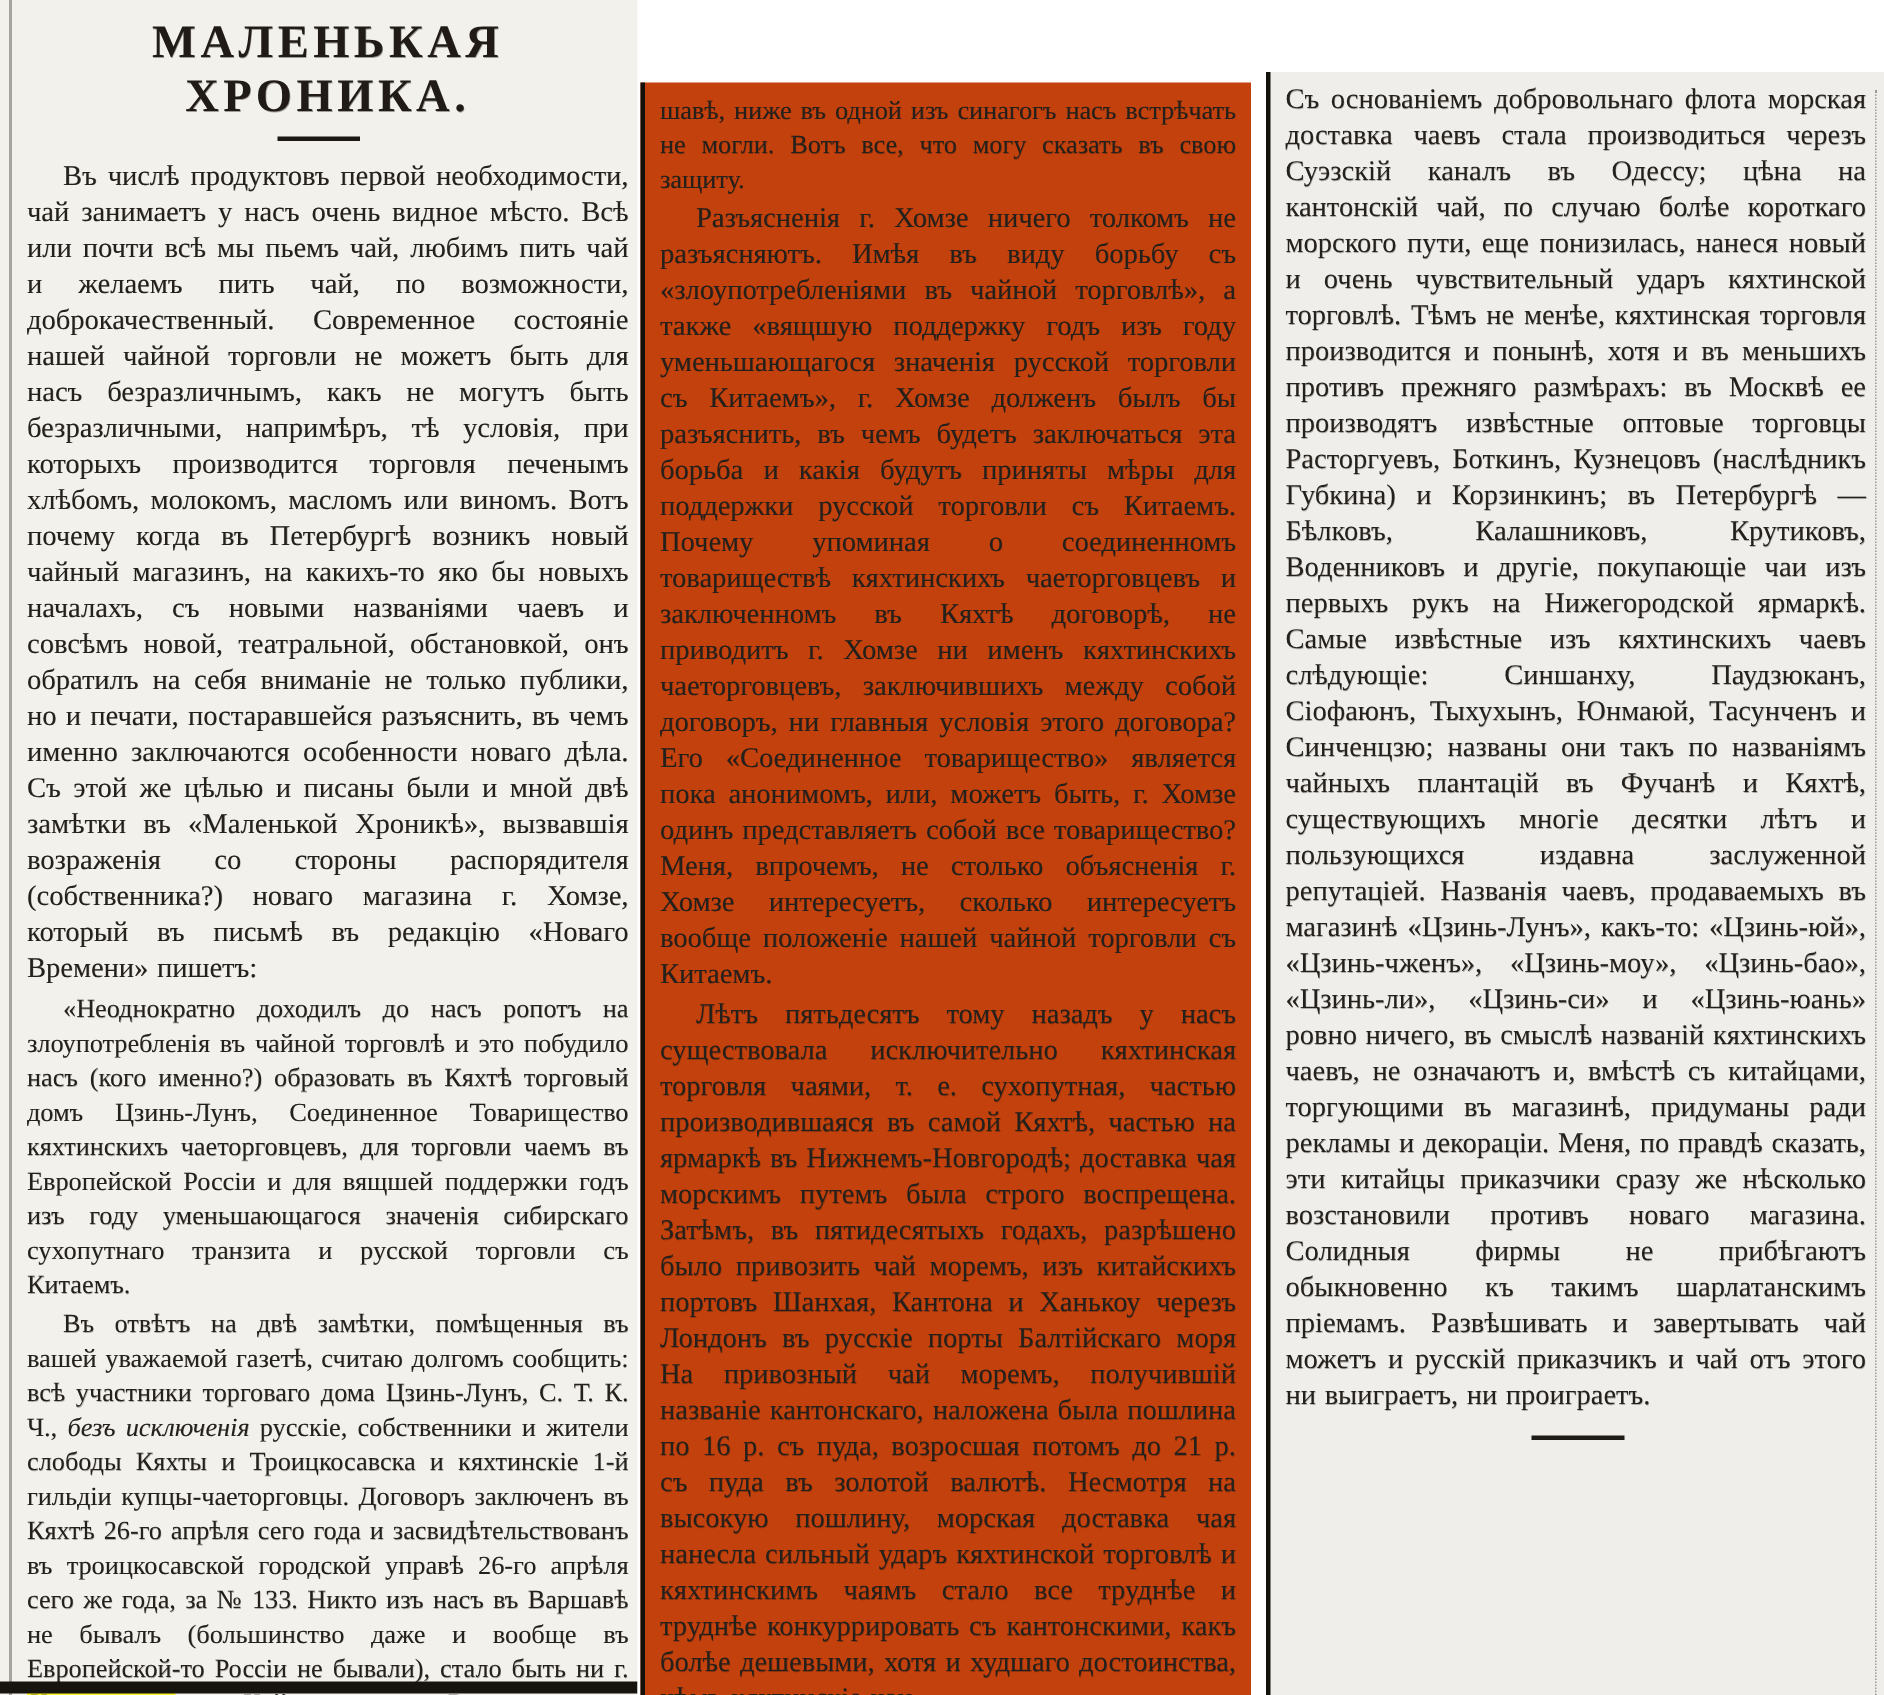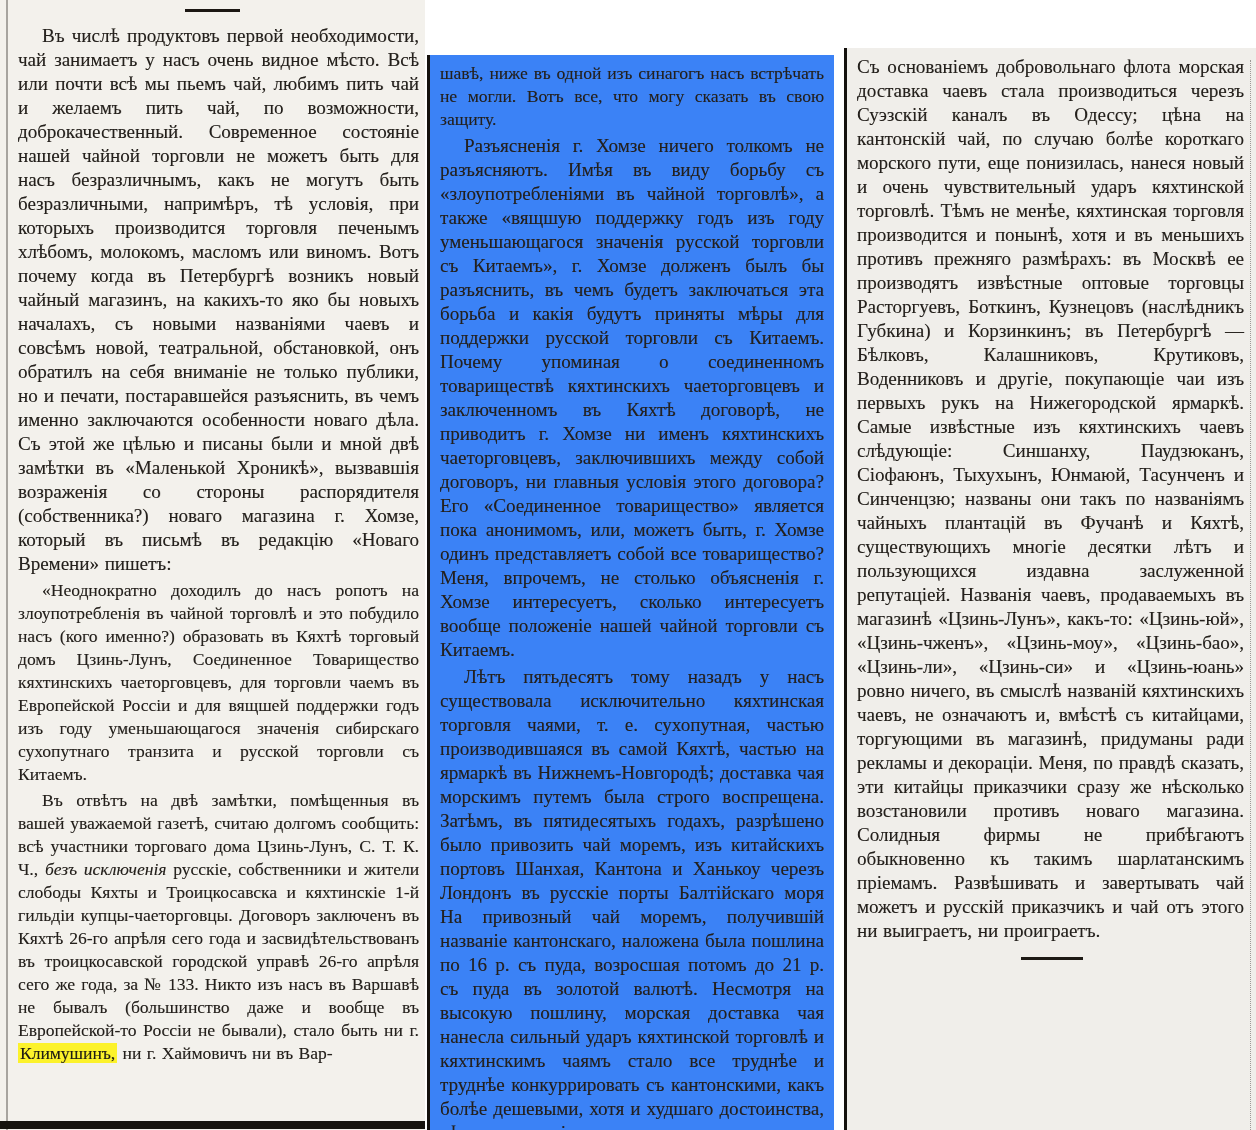--- a/index.html
+++ b/index.html
@@ -4,21 +4,21 @@
 <style>
   html,body{margin:0;padding:0;}
   body{
     width:1256px;height:1130px;position:relative;overflow:hidden;
     background:#ffffff;
     font-family:"Liberation Serif","DejaVu Serif",serif;
     color:#24201c;
   }
   .clip{position:absolute;overflow:hidden;box-sizing:border-box;}
   .clip1{left:0;top:0;width:425px;height:1130px;background:#f3f1ec;}
-  .clip2{left:427px;top:55px;width:407px;height:1075px;background:#3b82f6;border-left:3px solid #14110d;}
+  .clip2{left:427px;top:55px;width:407px;height:1075px;background:#c2410c;border-left:3px solid #14110d;}
   .clip3{left:844px;top:48px;width:412px;height:1110px;background:#f0eeea;border-left:3px solid #14110d;}
   .clip3::after{content:"";position:absolute;right:5px;top:12px;bottom:10px;border-right:1px dotted rgba(90,85,80,.55);}
   .left-edge-rule{position:absolute;left:6px;top:0;height:100%;width:2px;background:rgba(45,40,35,.38);}
   .bottom-bar{position:absolute;left:0;bottom:1px;width:100%;height:8px;background:#17140f;}
   .article-title{
     margin:10px 6px 0 18px;font-size:31px;line-height:36px;font-weight:bold;
     text-align:center;letter-spacing:3px;color:#201b16;
     text-shadow:0.4px 0.4px 0 rgba(0,0,0,.35);
   }
   .title-rule{width:55px;height:3px;background:#1b1713;margin:9px auto 12px;}
@@ -35,20 +35,21 @@
   p.para.petit{font-size:17.5px;line-height:23px;}
   p.para.cont{text-indent:0;}
   em.itseg{font-style:italic;}
   mark.hl{background:#fcf22b;color:#1d1a14;padding:0 2px;}
 </style>
 </head>
 <body style="color: rgb(36, 32, 28);">
 
 <section class="clip clip1">
   <div class="left-edge-rule"></div>
+  <h1 class="article-title">МАЛЕНЬКАЯ ХРОНИКА.</h1>
   <div class="title-rule"></div>
   <div class="body1">
     <p class="para"><span>Въ числѣ продуктовъ первой необходимости, чай занимаетъ у насъ очень видное мѣсто. Всѣ или почти всѣ мы пьемъ чай, любимъ пить чай и желаемъ пить чай, по возможности, доброкачественный. Современное состояніе нашей чайной торговли не можетъ быть для насъ безразличнымъ, какъ не могутъ быть безразличными, напримѣръ, тѣ условія, при которыхъ производится торговля печенымъ хлѣбомъ, молокомъ, масломъ или виномъ. Вотъ почему когда въ Петербургѣ возникъ новый чайный магазинъ, на какихъ-то яко бы новыхъ началахъ, съ новыми названіями чаевъ и совсѣмъ новой, театральной, обстановкой, онъ обратилъ на себя вниманіе не только публики, но и печати, постаравшейся разъяснить, въ чемъ именно заключаются особенности новаго дѣла. Съ этой же цѣлью и писаны были и мной двѣ замѣтки въ «Маленькой Хроникѣ», вызвавшія возраженія со стороны распорядителя (собственника?) новаго магазина г. Хомзе, который въ письмѣ въ редакцію «Новаго Времени» пишетъ:</span></p>
     <p class="para petit"><span>«Неоднократно доходилъ до насъ ропотъ на злоупотребленія въ чайной торговлѣ и это побудило насъ (кого именно?) образовать въ Кяхтѣ торговый домъ Цзинь-Лунъ, Соединенное Товарищество кяхтинскихъ чаеторговцевъ, для торговли чаемъ въ Европейской Россіи и для вящшей поддержки годъ изъ году уменьшающагося значенія сибирскаго сухопутнаго транзита и русской торговли съ Китаемъ.</span></p>
     <p class="para petit"><span>Въ отвѣтъ на двѣ замѣтки, помѣщенныя въ вашей уважаемой газетѣ, считаю долгомъ сообщить: всѣ участники торговаго дома Цзинь-Лунъ, С. Т. К. Ч., </span><em class="itseg">безъ исключенія</em><span> русскіе, собственники и жители слободы Кяхты и Троицкосавска и кяхтинскіе 1-й гильдіи купцы-чаеторговцы. Договоръ заключенъ въ Кяхтѣ 26-го апрѣля сего года и засвидѣтельствованъ въ троицкосавской городской управѣ 26-го апрѣля сего же года, за № 133. Никто изъ насъ въ Варшавѣ не бывалъ (большинство даже и вообще въ Европейской-то Россіи не бывали), стало быть ни г. </span><mark class="hl" style="background: rgb(252, 242, 43);">Климушинъ,</mark><span> ни г. Хаймовичъ ни въ Вар-</span></p>
   </div>
   <div class="bottom-bar"></div>
 </section>
 
 <section class="clip clip2">

